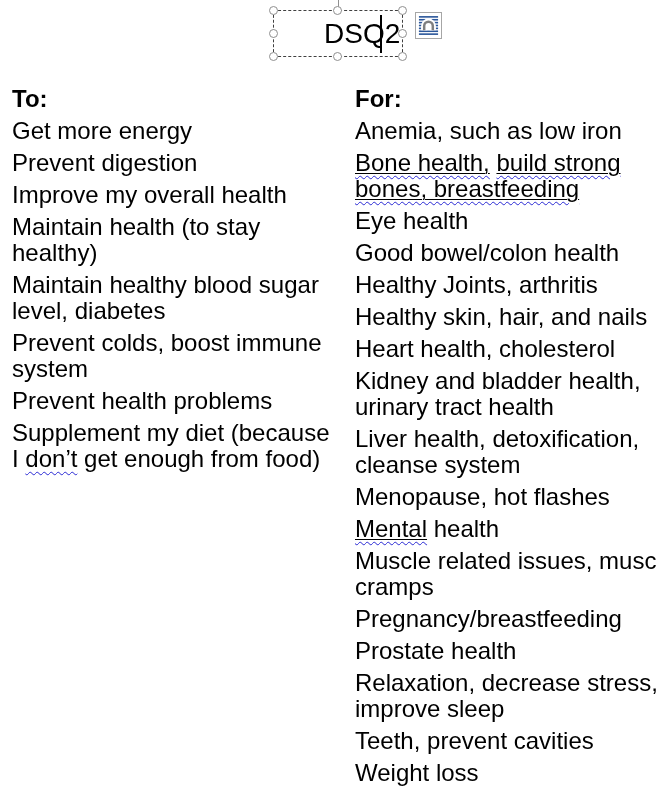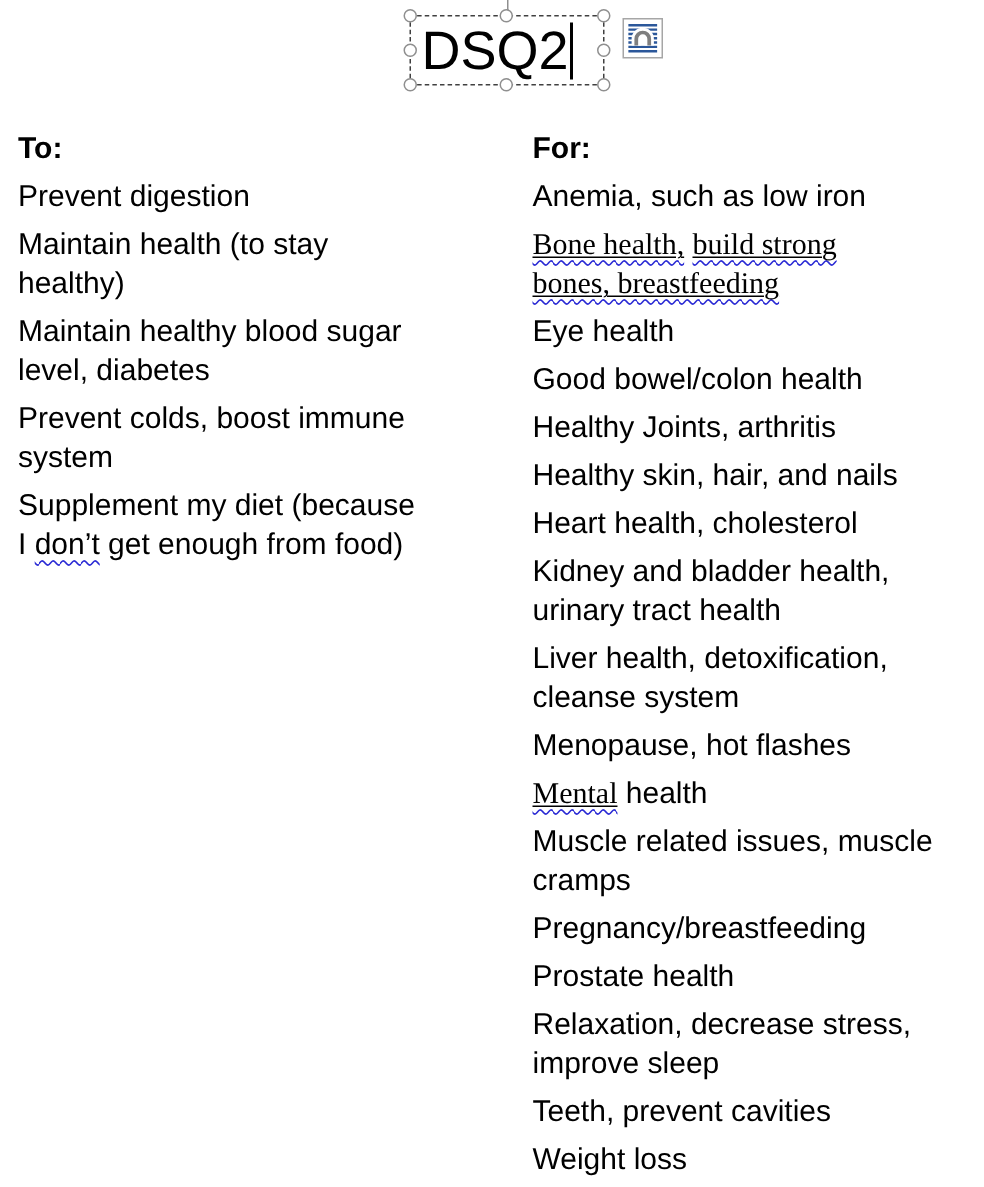--- a/index.html
+++ b/index.html
@@ -13,22 +13,22 @@
 
   
   .title-box{
     position:absolute;left:273px;top:10px;width:130px;height:47px;
     border:1px dashed var(--selection-border);
     box-sizing:border-box;
     display:flex;align-items:center;
     background:transparent;
   }
   .title-text{
-    font-size:36px;line-height:44px;color:var(--text);
-    padding-left:7px;white-space:nowrap;
+    font-size:28px;line-height:44px;color:var(--text);
+    padding-left:7px;white-space:nowrap;margin-left:43px;
   }
   .text-cursor{
     position:absolute;left:106px;top:4px;width:2px;height:38px;background:#000;
   }
   .handle{
     position:absolute;width:9px;height:9px;border-radius:50%;
     background:var(--handle-fill);border:1.5px solid var(--handle-border);
     box-sizing:border-box;
   }
   .h-nw{left:-5px;top:-5px;} .h-n{left:50%;margin-left:-5px;top:-5px;} .h-ne{right:-5px;top:-5px;}
@@ -41,32 +41,31 @@
     position:absolute;left:415px;top:12px;width:27px;height:27px;
     background:#fff;border:1px solid var(--icon-border);box-sizing:border-box;
     padding:0;display:flex;align-items:center;justify-content:center;cursor:pointer;
   }
   .layout-options svg{display:block;}
 
   
   .col{position:absolute;top:86px;width:340px;color:var(--text);}
   .col-left{left:12px;}
   .col-right{left:355px;}
-  .col p{margin:0 0 6px 0;font-size:20px;line-height:26px;}
+  .col p{margin:0 0 6px 0;font-size:24px;line-height:26px;}
   .col p.hdr{font-weight:700;}
   .sq{
     text-decoration-line:underline;text-decoration-style:wavy;
     text-decoration-color:var(--squiggle);text-decoration-thickness:1px;
     text-underline-offset:4px;
   }
   .ul{
     text-decoration-line:underline;text-decoration-style:solid;
     text-decoration-color:var(--underline);text-decoration-thickness:1px;
     text-underline-offset:2px;
-    font-family:Liberation Serif, serif;
   }
 </style>
 </head>
 <body>
 
 <div class="page">
 
   <div class="title-box">
     <span class="rotate-stem"></span>
     <span class="title-text">DSQ2</span>
@@ -93,24 +92,27 @@
         <line x1="2" y1="21" x2="22" y2="21"></line>
       </g>
       <path d="M7.5 17 L7.5 12.5 A4.5 4.5 0 0 1 16.5 12.5 L16.5 17" fill="none" stroke="#ffffff" stroke-width="6.5"></path>
       <path d="M7.5 17 L7.5 12.5 A4.5 4.5 0 0 1 16.5 12.5 L16.5 17" fill="#ffffff" stroke="var(--icon-arch)" stroke-width="2.6"></path>
     </svg>
   </button>
 
   <div class="col col-left">
     <p class="hdr">To:</p>
     <div>
+        <p class="item">Get more energy</p>
         <p class="item">Prevent digestion</p>
+        <p class="item">Improve my overall health</p>
         <p class="item">Maintain health (to stay<br>healthy)</p>
         <p class="item">Maintain healthy blood sugar<br>level, diabetes</p>
         <p class="item">Prevent colds, boost immune<br>system</p>
+        <p class="item">Prevent health problems</p>
         <p class="item">Supplement my diet (because<br>I <span class="sq">don’t</span> get enough from food)</p>
       </div>
   </div>
 
   <div class="col col-right">
     <p class="hdr">For:</p>
     <div>
         <p class="item">Anemia, such as low iron</p>
         <p class="item"><span class="sq"><span class="ul">Bone health,</span></span> <span class="sq"><span class="ul">build strong</span></span><br><span class="sq"><span class="ul">bones, breastfeeding</span></span></p>
         <p class="item">Eye health</p>

